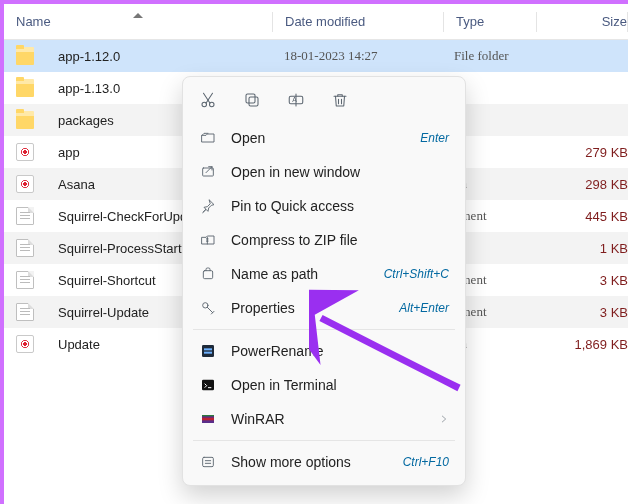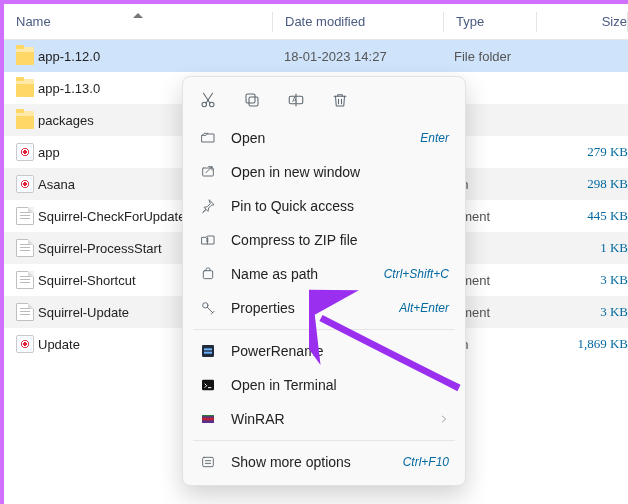--- a/index.html
+++ b/index.html
@@ -41,24 +41,24 @@
 
   
   .rows {}
   .row {
     display: flex;
     height: 32px;
     align-items: center;
   }
   .row.striped { background: #f3f3f3; }
   .row.selected { background: #cfe4fb; }
-  .row .col-name { display: flex; align-items: center; gap: 4px; }
+  .row .col-name { display: flex; align-items: center; gap: 24px; }
   .row .col-name .label { color: #222; }
-  .row .col-date, .row .col-type { color: #555; }
-  .row .col-size { color: #0369a1; font-family: Liberation Serif, serif; }
+  .row .col-date, .row .col-type { color: #555; font-family: Liberation Serif, serif; }
+  .row .col-size { color: #7f1d1d; }
 
   
   .icon { width: 18px; height: 18px; flex: 0 0 18px; display: inline-block; }
   .icon-folder {
     background: linear-gradient(#ffe9a8 0 30%, #ffd767 30% 100%);
     border-radius: 1px;
     position: relative;
   }
   .icon-folder::before {
     content: ""; position: absolute; left: 0; top: -2px;

